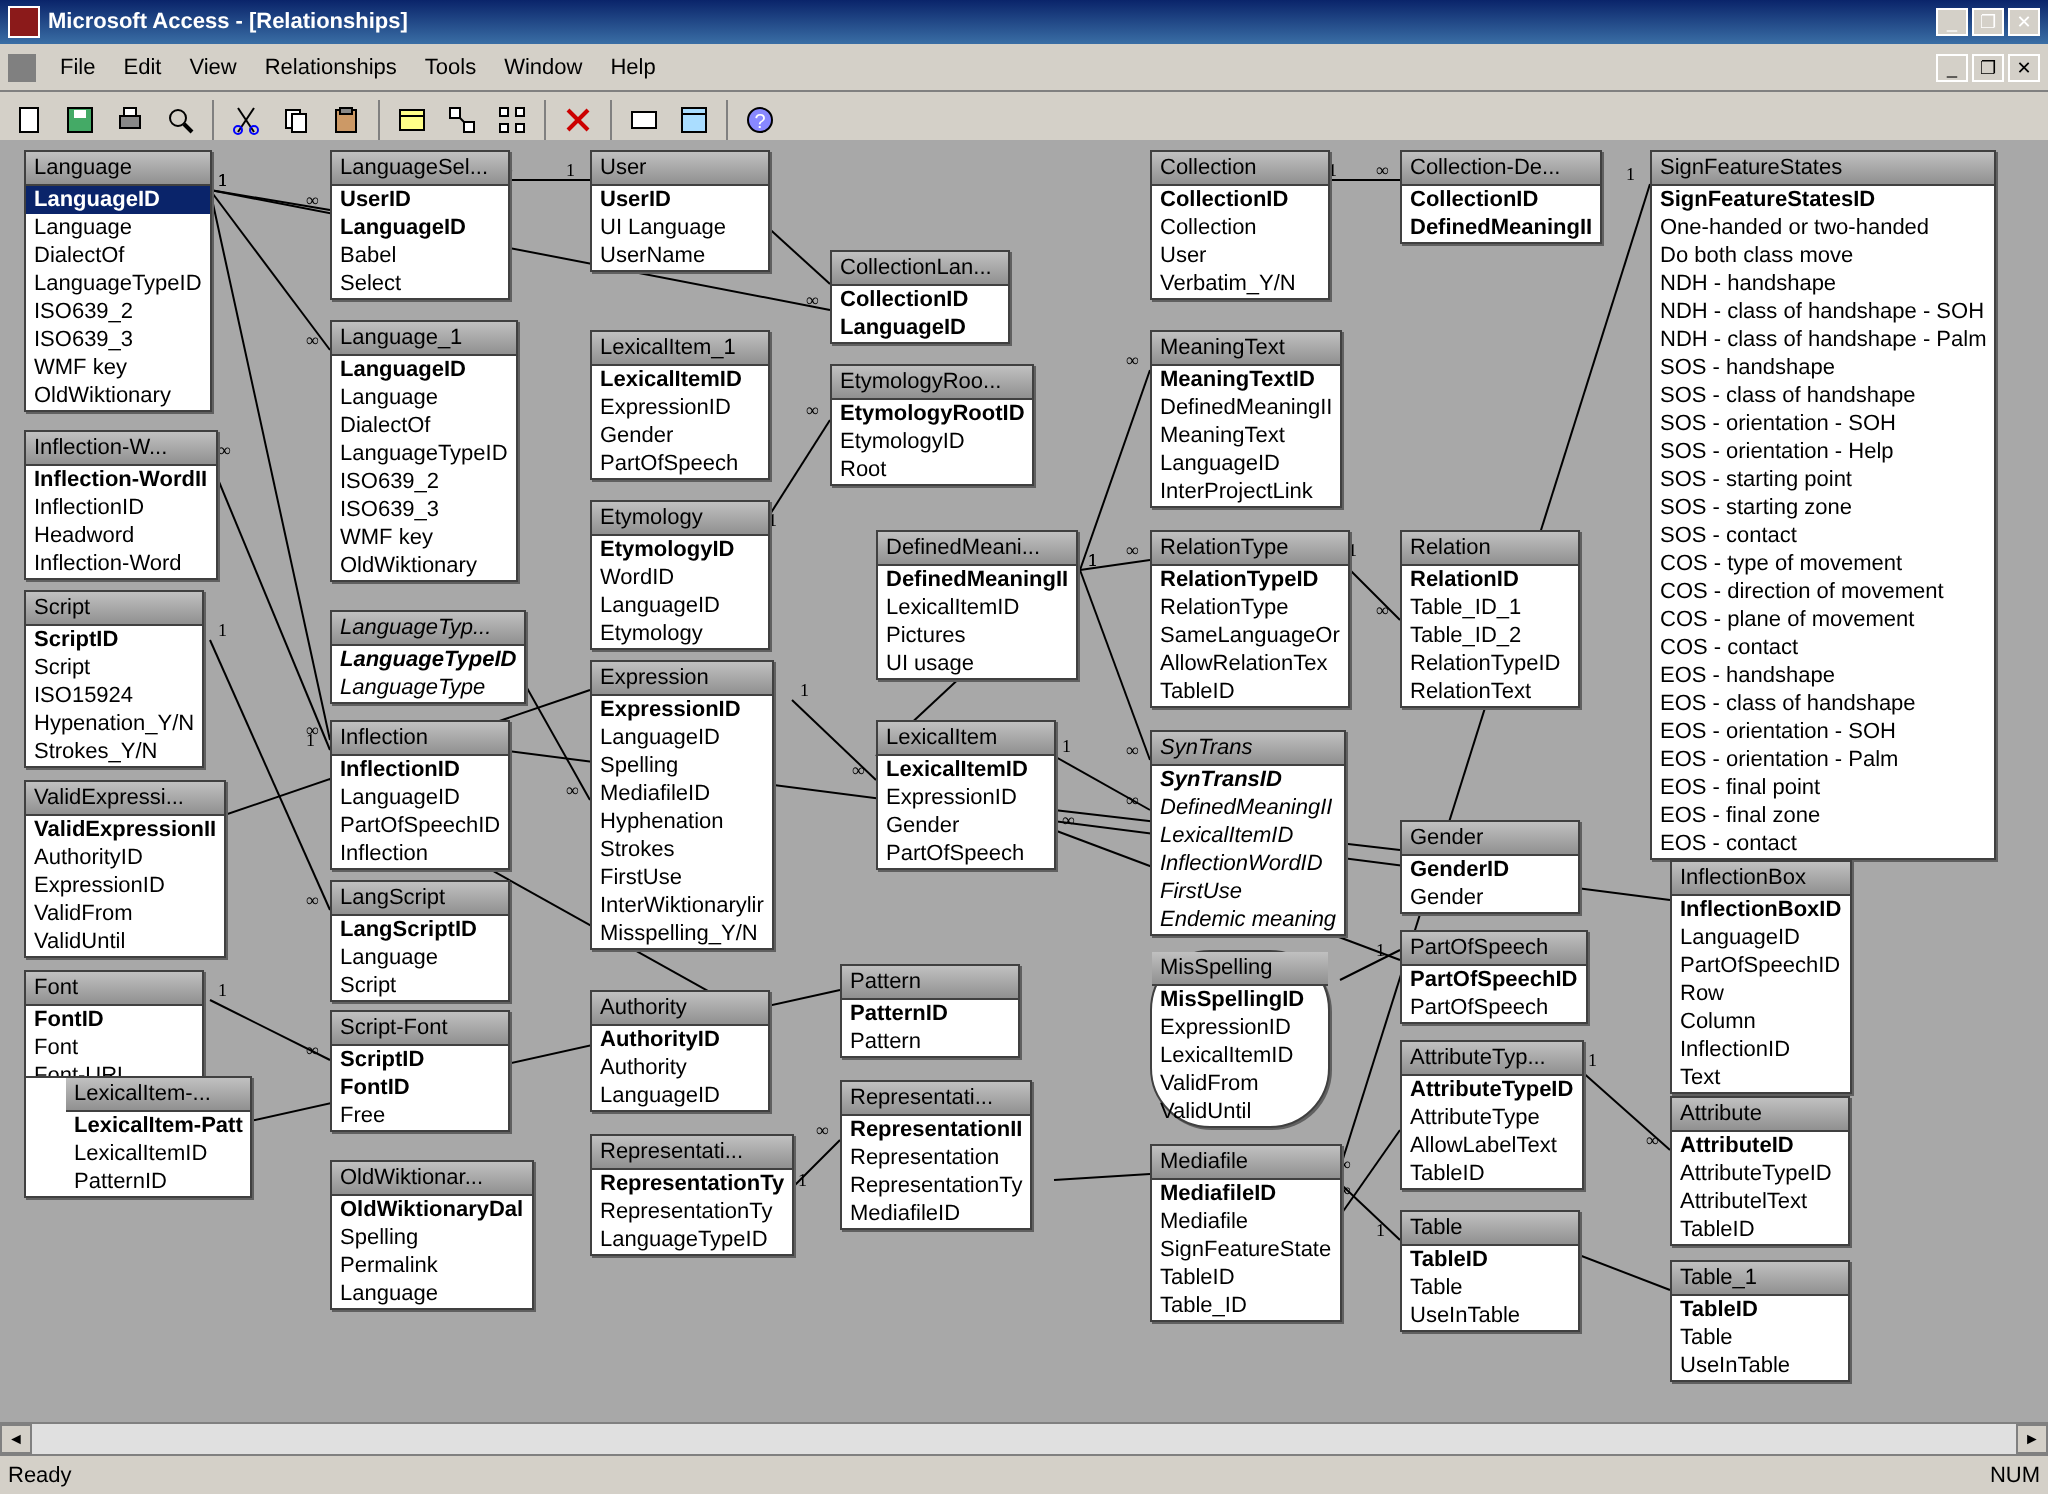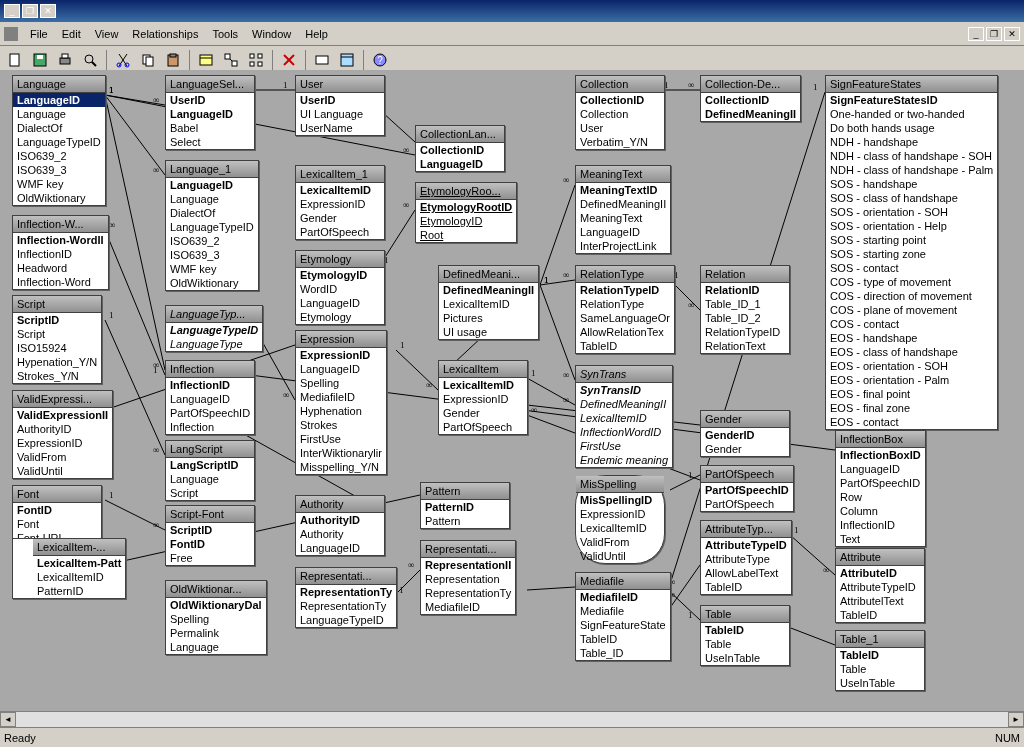--- a/index.html
+++ b/index.html
@@ -31,20 +31,24 @@
 .statusbar { position: absolute; bottom: 0; left: 0; width: 100%; height: 20px; background: #d4d0c8; border-top: 1px solid #808080; display: flex; align-items: center; padding: 0 4px; font-size: 11px; margin-top: 40px; }
 .statusbar-right { margin-left: auto; display: flex; gap: 8px; }
 .scrollbar-h { position: absolute; bottom: 20px; left: 0; width: 100%; height: 16px; background: #d4d0c8; border-top: 1px solid #808080; display: flex; }
 .scrollbtn { width: 16px; height: 15px; background: #d4d0c8; border: 1px solid #808080; display: flex; align-items: center; justify-content: center; font-size: 8px; }
 .scrolltrack { flex: 1; background: #e0e0e0; }
 </style>
 </head>
 <body>
 
 <div class="titlebar">
+  <div class="titlebar-left">
+    <span class="titlebar-icon"></span>
+    <span class="titlebar-title">Microsoft Access - [Relationships]</span>
+  </div>
   <div class="winbtns">
     <span class="winbtn">_</span>
     <span class="winbtn">❐</span>
     <span class="winbtn">✕</span>
   </div>
 </div>
 
 <div class="menubar">
   <span class="menubar-icon"></span>
   <span class="menuitem">File</span>
@@ -414,21 +418,21 @@
           <div class="fld">LanguageTypeID</div>
         </div>
       </div>
       <div class="tablebox" style="left: 415px; top: 55px;">
         <div class="thdr">CollectionLan...</div>
         <div class="tbody">
           <div class="fld pk">CollectionID</div>
           <div class="fld pk">LanguageID</div>
         </div>
       </div>
-      <div class="tablebox" style="left: 415px; top: 112px; text-decoration: underline;">
+      <div class="tablebox" style="left: 415px; top: 112px;">
         <div class="thdr">EtymologyRoo...</div>
         <div class="tbody">
           <div class="fld pk">EtymologyRootID</div>
           <div class="fld">EtymologyID</div>
           <div class="fld">Root</div>
         </div>
       </div>
       <div class="tablebox" style="left: 438px; top: 195px;">
         <div class="thdr">DefinedMeani...</div>
         <div class="tbody">
@@ -569,21 +573,21 @@
           <div class="fld pk">TableID</div>
           <div class="fld">Table</div>
           <div class="fld">UseInTable</div>
         </div>
       </div>
       <div class="tablebox" style="left: 825px; top: 5px;">
         <div class="thdr">SignFeatureStates</div>
         <div class="tbody">
           <div class="fld pk">SignFeatureStatesID</div>
           <div class="fld">One-handed or two-handed</div>
-          <div class="fld">Do both hands usage</div>
+          <div class="fld">Do both class move</div>
           <div class="fld">NDH - handshape</div>
           <div class="fld">NDH - class of handshape - SOH</div>
           <div class="fld">NDH - class of handshape - Palm</div>
           <div class="fld">SOS - handshape</div>
           <div class="fld">SOS - class of handshape</div>
           <div class="fld">SOS - orientation - SOH</div>
           <div class="fld">SOS - orientation - Help</div>
           <div class="fld">SOS - starting point</div>
           <div class="fld">SOS - starting zone</div>
           <div class="fld">SOS - contact</div>

